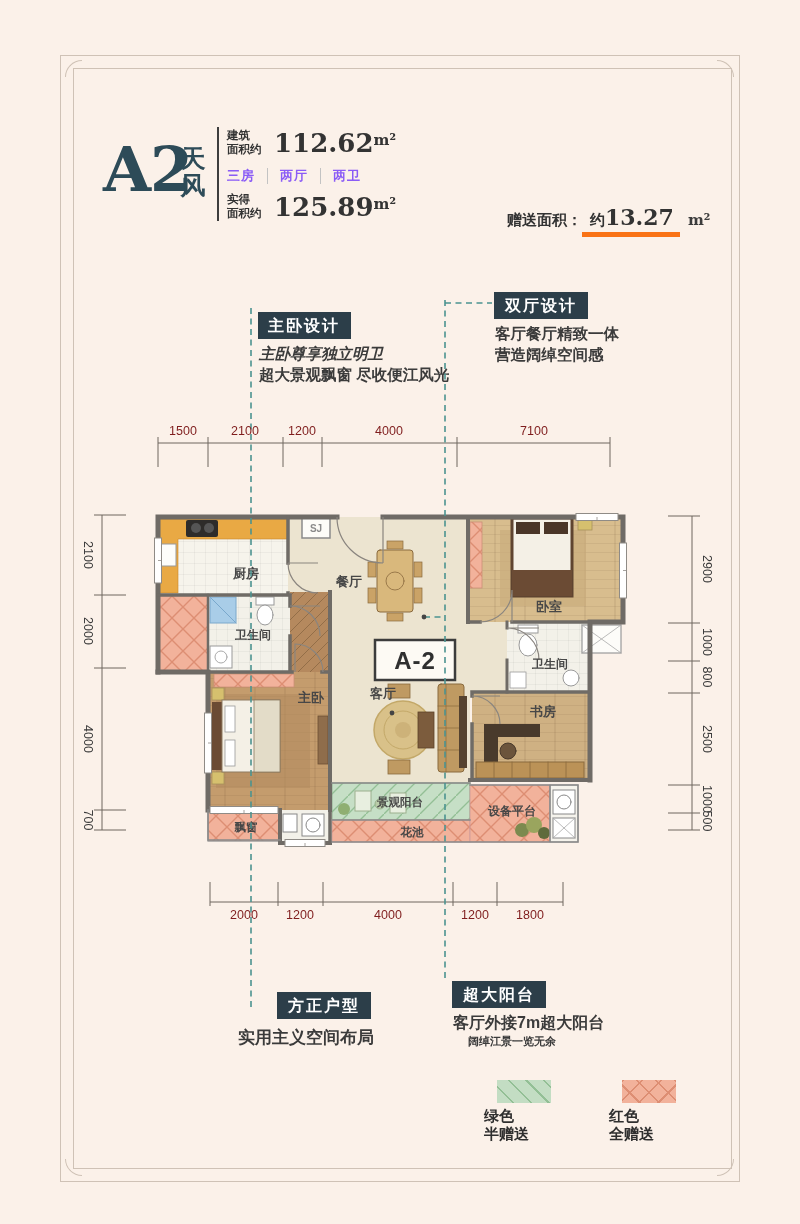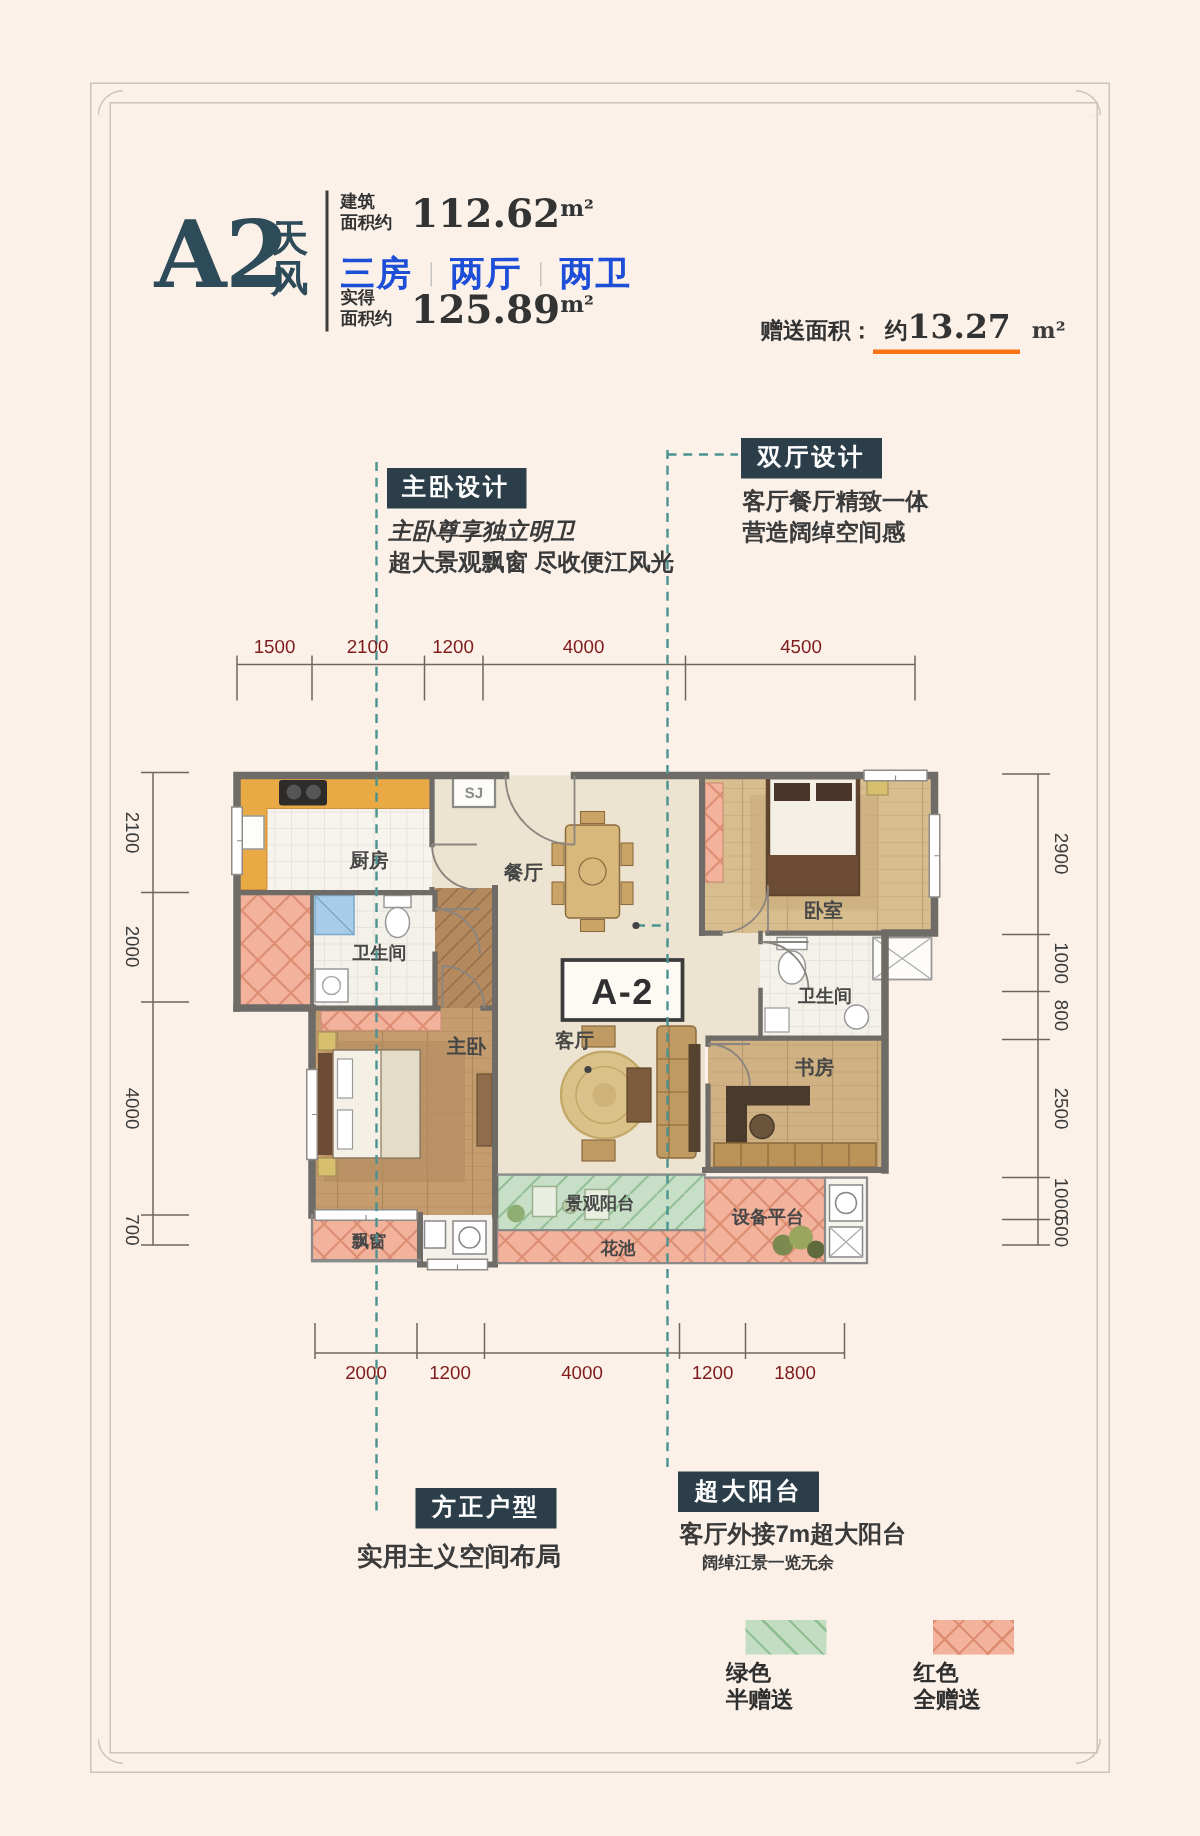--- a/index.html
+++ b/index.html
@@ -16,25 +16,25 @@
   .unit-code{position:absolute;left:103px;top:139px;font-family:"DejaVu Serif","Liberation Serif",serif;
     font-weight:bold;font-size:62px;line-height:1;color:#2d4b58;letter-spacing:-1px;}
   .unit-name{position:absolute;left:179px;top:146px;width:28px;text-align:center;
     font-family:"DejaVu Serif","Liberation Serif",serif;font-weight:bold;font-size:25px;line-height:1.07;color:#2d4b58;}
   .hdr-divider{position:absolute;left:217px;top:127px;width:2px;height:94px;background:#3d3d3d;}
   .spec-label{position:absolute;font-size:11.5px;font-weight:bold;line-height:1.2;color:#333;}
   .spec-value{position:absolute;font-family:"DejaVu Serif","Liberation Serif",serif;font-weight:bold;
     font-size:26px;color:#333;line-height:1;}
   .spec-value .u{font-size:15px;position:relative;top:-7px;}
   .rooms-row{position:absolute;left:227px;top:167px;display:flex;align-items:center;
-    font-size:23px;font-weight:bold;color:#1d4ed8;letter-spacing:1px;}
+    font-size:13px;font-weight:bold;color:#8b5cf6;letter-spacing:1px;}
   .rooms-row .sep{width:1px;height:16px;background:#c3c3c3;margin:0 12px;}
   .gift{position:absolute;left:507px;top:192px;display:flex;align-items:baseline;}
   .gift .glabel{font-size:15px;font-weight:bold;color:#333;margin-top:19px;}
-  .gift .gval{font-size:15px;font-weight:bold;color:#333;border-bottom:3px solid #f97316;padding:0 6px 2px 8px;}
+  .gift .gval{font-size:15px;font-weight:bold;color:#333;border-bottom:5px solid #f97316;padding:0 6px 2px 8px;}
   .gift .gnum{font-family:"DejaVu Serif","Liberation Serif",serif;font-size:22px;font-weight:bold;}
   .gift .gunit{font-family:"DejaVu Serif","Liberation Serif",serif;font-size:15px;font-weight:bold;margin-left:8px;}
   
   .badge{position:absolute;background:#2c3e49;color:#ffffff;font-weight:bold;font-size:16px;
     padding:4px 11px;letter-spacing:2px;line-height:1.2;}
   .callout-line{position:absolute;font-weight:bold;color:#3b3b3b;white-space:nowrap;}
   
   .hdim{position:absolute;width:70px;text-align:center;font-size:12.5px;color:#7f1d1d;}
   .vdim{position:absolute;width:60px;height:14px;text-align:center;font-size:12.5px;color:#3b3b3b;
     transform:rotate(90deg);}
@@ -325,21 +325,21 @@
     <path d="M424 617 H445"></path>
   </g>
   <circle cx="424" cy="617" r="2.4" fill="#444"></circle>
   <circle cx="392" cy="713" r="2.4" fill="#444"></circle>
 </svg>
 
 <div class="hdim" style="left:148px;top:424px;">1500</div>
 <div class="hdim" style="left:210px;top:424px;">2100</div>
 <div class="hdim" style="left:267px;top:424px;">1200</div>
 <div class="hdim" style="left:354px;top:424px;">4000</div>
-<div class="hdim" style="left:499px;top:424px;">4500</div>
+<div class="hdim" style="left:499px;top:424px;">7100</div>
 
 <div class="hdim" style="left:209px;top:908px;">2000</div>
 <div class="hdim" style="left:265px;top:908px;">1200</div>
 <div class="hdim" style="left:353px;top:908px;">4000</div>
 <div class="hdim" style="left:440px;top:908px;">1200</div>
 <div class="hdim" style="left:495px;top:908px;">1800</div>
 
 <div class="vdim" style="left:58px;top:548px;">2100</div>
 <div class="vdim" style="left:58px;top:624px;">2000</div>
 <div class="vdim" style="left:58px;top:732px;">4000</div>

